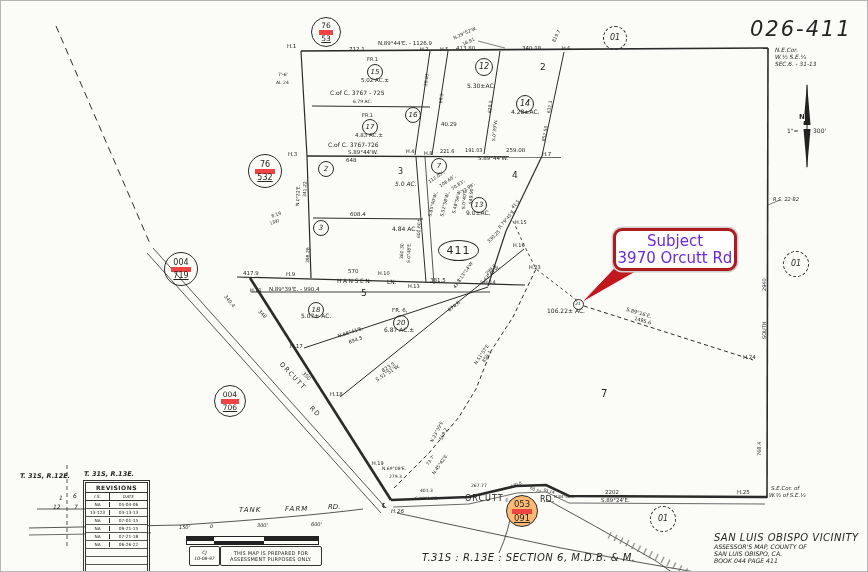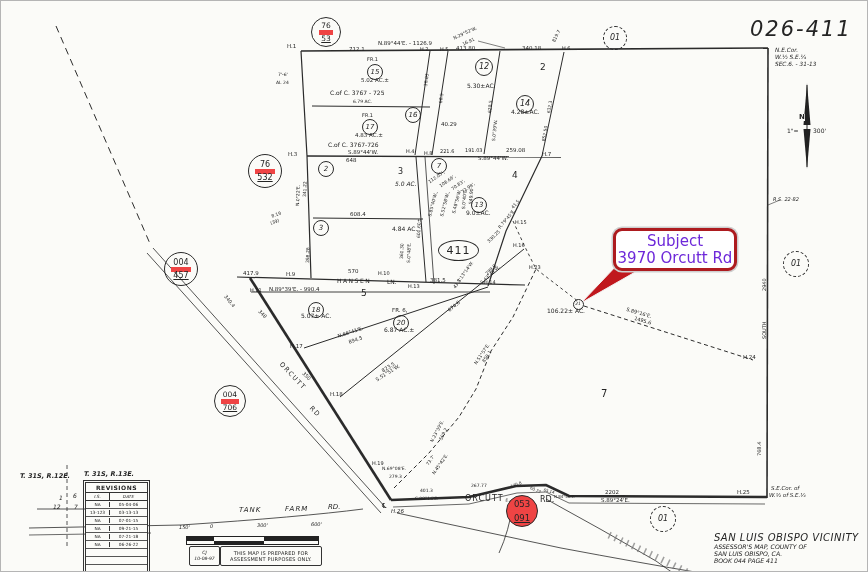--- a/index.html
+++ b/index.html
@@ -5,21 +5,21 @@
   html,body{margin:0;padding:0;background:#e8e8e8;}
   #page{position:relative;width:866px;height:570px;background:#fbfbf8;border:1px solid #b5b5b5;
         overflow:hidden;font-family:"DejaVu Sans",sans-serif;color:#242424;}
   #map-svg{position:absolute;left:0;top:0;width:868px;height:572px;pointer-events:none;}
   .ml{position:absolute;white-space:nowrap;color:#242424;transform-origin:0 0;line-height:1;}
   .ml.it{font-style:italic;}
   .ml.bd{font-weight:bold;}
   .refc{position:absolute;border:1.1px solid #2b2b2b;border-radius:50%;display:flex;flex-direction:column;
         align-items:center;justify-content:center;line-height:1;text-align:left;box-sizing:border-box;}
   .refc.dash{border-style:dashed;font-style:italic;}
-  .refc.fillbg{background:#ef4444;}
+  .refc.fillbg{background:#fdba74;}
   .refc .top{padding:0 2px;}
   .refc .bot{border-top:5px solid #ef4444;padding:0 2px;text-decoration:underline;}
   .pnc{position:absolute;border:1px solid #2b2b2b;border-radius:50%;display:flex;align-items:center;
        justify-content:center;line-height:1;font-style:italic;box-sizing:border-box;background:transparent;}
   #index-oval{position:absolute;left:437px;top:239px;width:39px;height:19px;border:1.6px solid #2b2b2b;
        border-radius:50%;display:flex;align-items:center;justify-content:center;
        font-size:11px;font-weight:normal;letter-spacing:1px;}
   #sheet-number{position:absolute;left:749px;top:16px;font-size:21px;font-style:italic;letter-spacing:2px;}
   #corner-note{position:absolute;left:774px;top:46px;font-size:5.8px;font-style:italic;line-height:1.2;}
   #callout{position:absolute;left:612px;top:227px;width:118px;height:37px;background:#fff;
@@ -251,21 +251,21 @@
       <div class="refc" style="left: 310px; top: 16px; width: 30px; height: 30px; font-size: 7.5px;">
         <span class="top">76</span>
         <span class="bot">53</span>
       </div>
       <div class="refc" style="left: 247px; top: 153px; width: 34px; height: 34px; font-size: 8px;">
         <span class="top">76</span>
         <span class="bot">532</span>
       </div>
       <div class="refc" style="left: 163px; top: 251px; width: 34px; height: 34px; font-size: 8px;">
         <span class="top">004</span>
-        <span class="bot">457</span>
+        <span class="bot">719</span>
       </div>
       <div class="refc" style="left: 213px; top: 384px; width: 32px; height: 32px; font-size: 7.5px;">
         <span class="top">004</span>
         <span class="bot">706</span>
       </div>
       <div class="refc fillbg" style="left: 505px; top: 494px; width: 32px; height: 32px; font-size: 8.5px;">
         <span class="top">053</span>
         <span class="bot">091</span>
       </div>
       <div class="refc dash" style="left: 602px; top: 25px; width: 24px; height: 24px; font-size: 8px;">
@@ -373,20 +373,21 @@
 
   <div id="cj-box" class="stampbox">
     <div>CJ</div>
     <div>10-08-97</div>
   </div>
   <div id="disclaimer-box" class="stampbox">
     <div>THIS MAP IS PREPARED FOR</div>
     <div>ASSESSMENT PURPOSES ONLY.</div>
   </div>
 
+  <div id="section-line">T.31S : R.13E : SECTION  6, M.D.B. &amp; M.</div>
   <div id="vicinity">
     <div class="vt">SAN LUIS OBISPO VICINITY</div>
     <div class="vs">ASSESSOR'S MAP, COUNTY OF</div>
     <div class="vs">SAN LUIS OBISPO, CA.</div>
     <div class="vs">BOOK 044 PAGE 411</div>
   </div>
 
 </div>
 
 </body></html>

